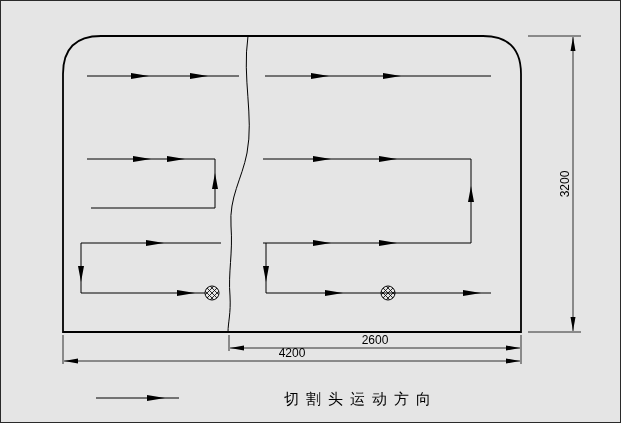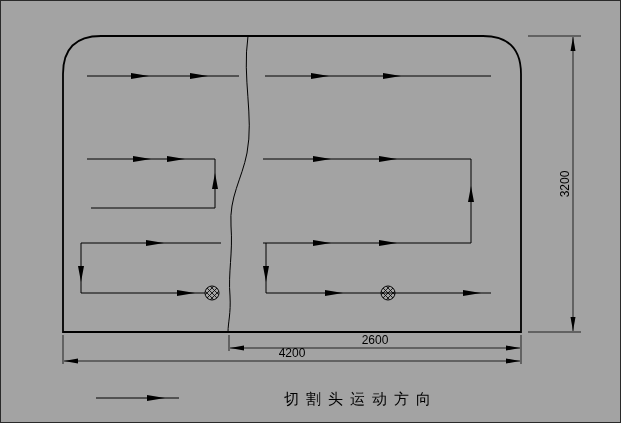--- a/index.html
+++ b/index.html
@@ -1,20 +1,20 @@
 <!DOCTYPE html>
 <html><head>
 <meta charset="utf-8">
 <style>
   html,body{margin:0;padding:0;background:#fff;}
   .canvas{
     position:relative;
     width:621px;height:423px;
     box-sizing:border-box;
-    background:#a3a3a3;
+    background:#e5e5e5;
     border:1px solid #2a2a2a;
     font-family:"Liberation Sans", sans-serif;
     overflow:hidden;
   }
   svg{display:block;}
   .dim-text{font-size:12px;fill:#000;font-family:"Liberation Sans",sans-serif;}
   .legend-text{font-size:15px;fill:#000;letter-spacing:7px;font-family:"Liberation Sans",sans-serif;}
 </style>
 </head>
 <body>

